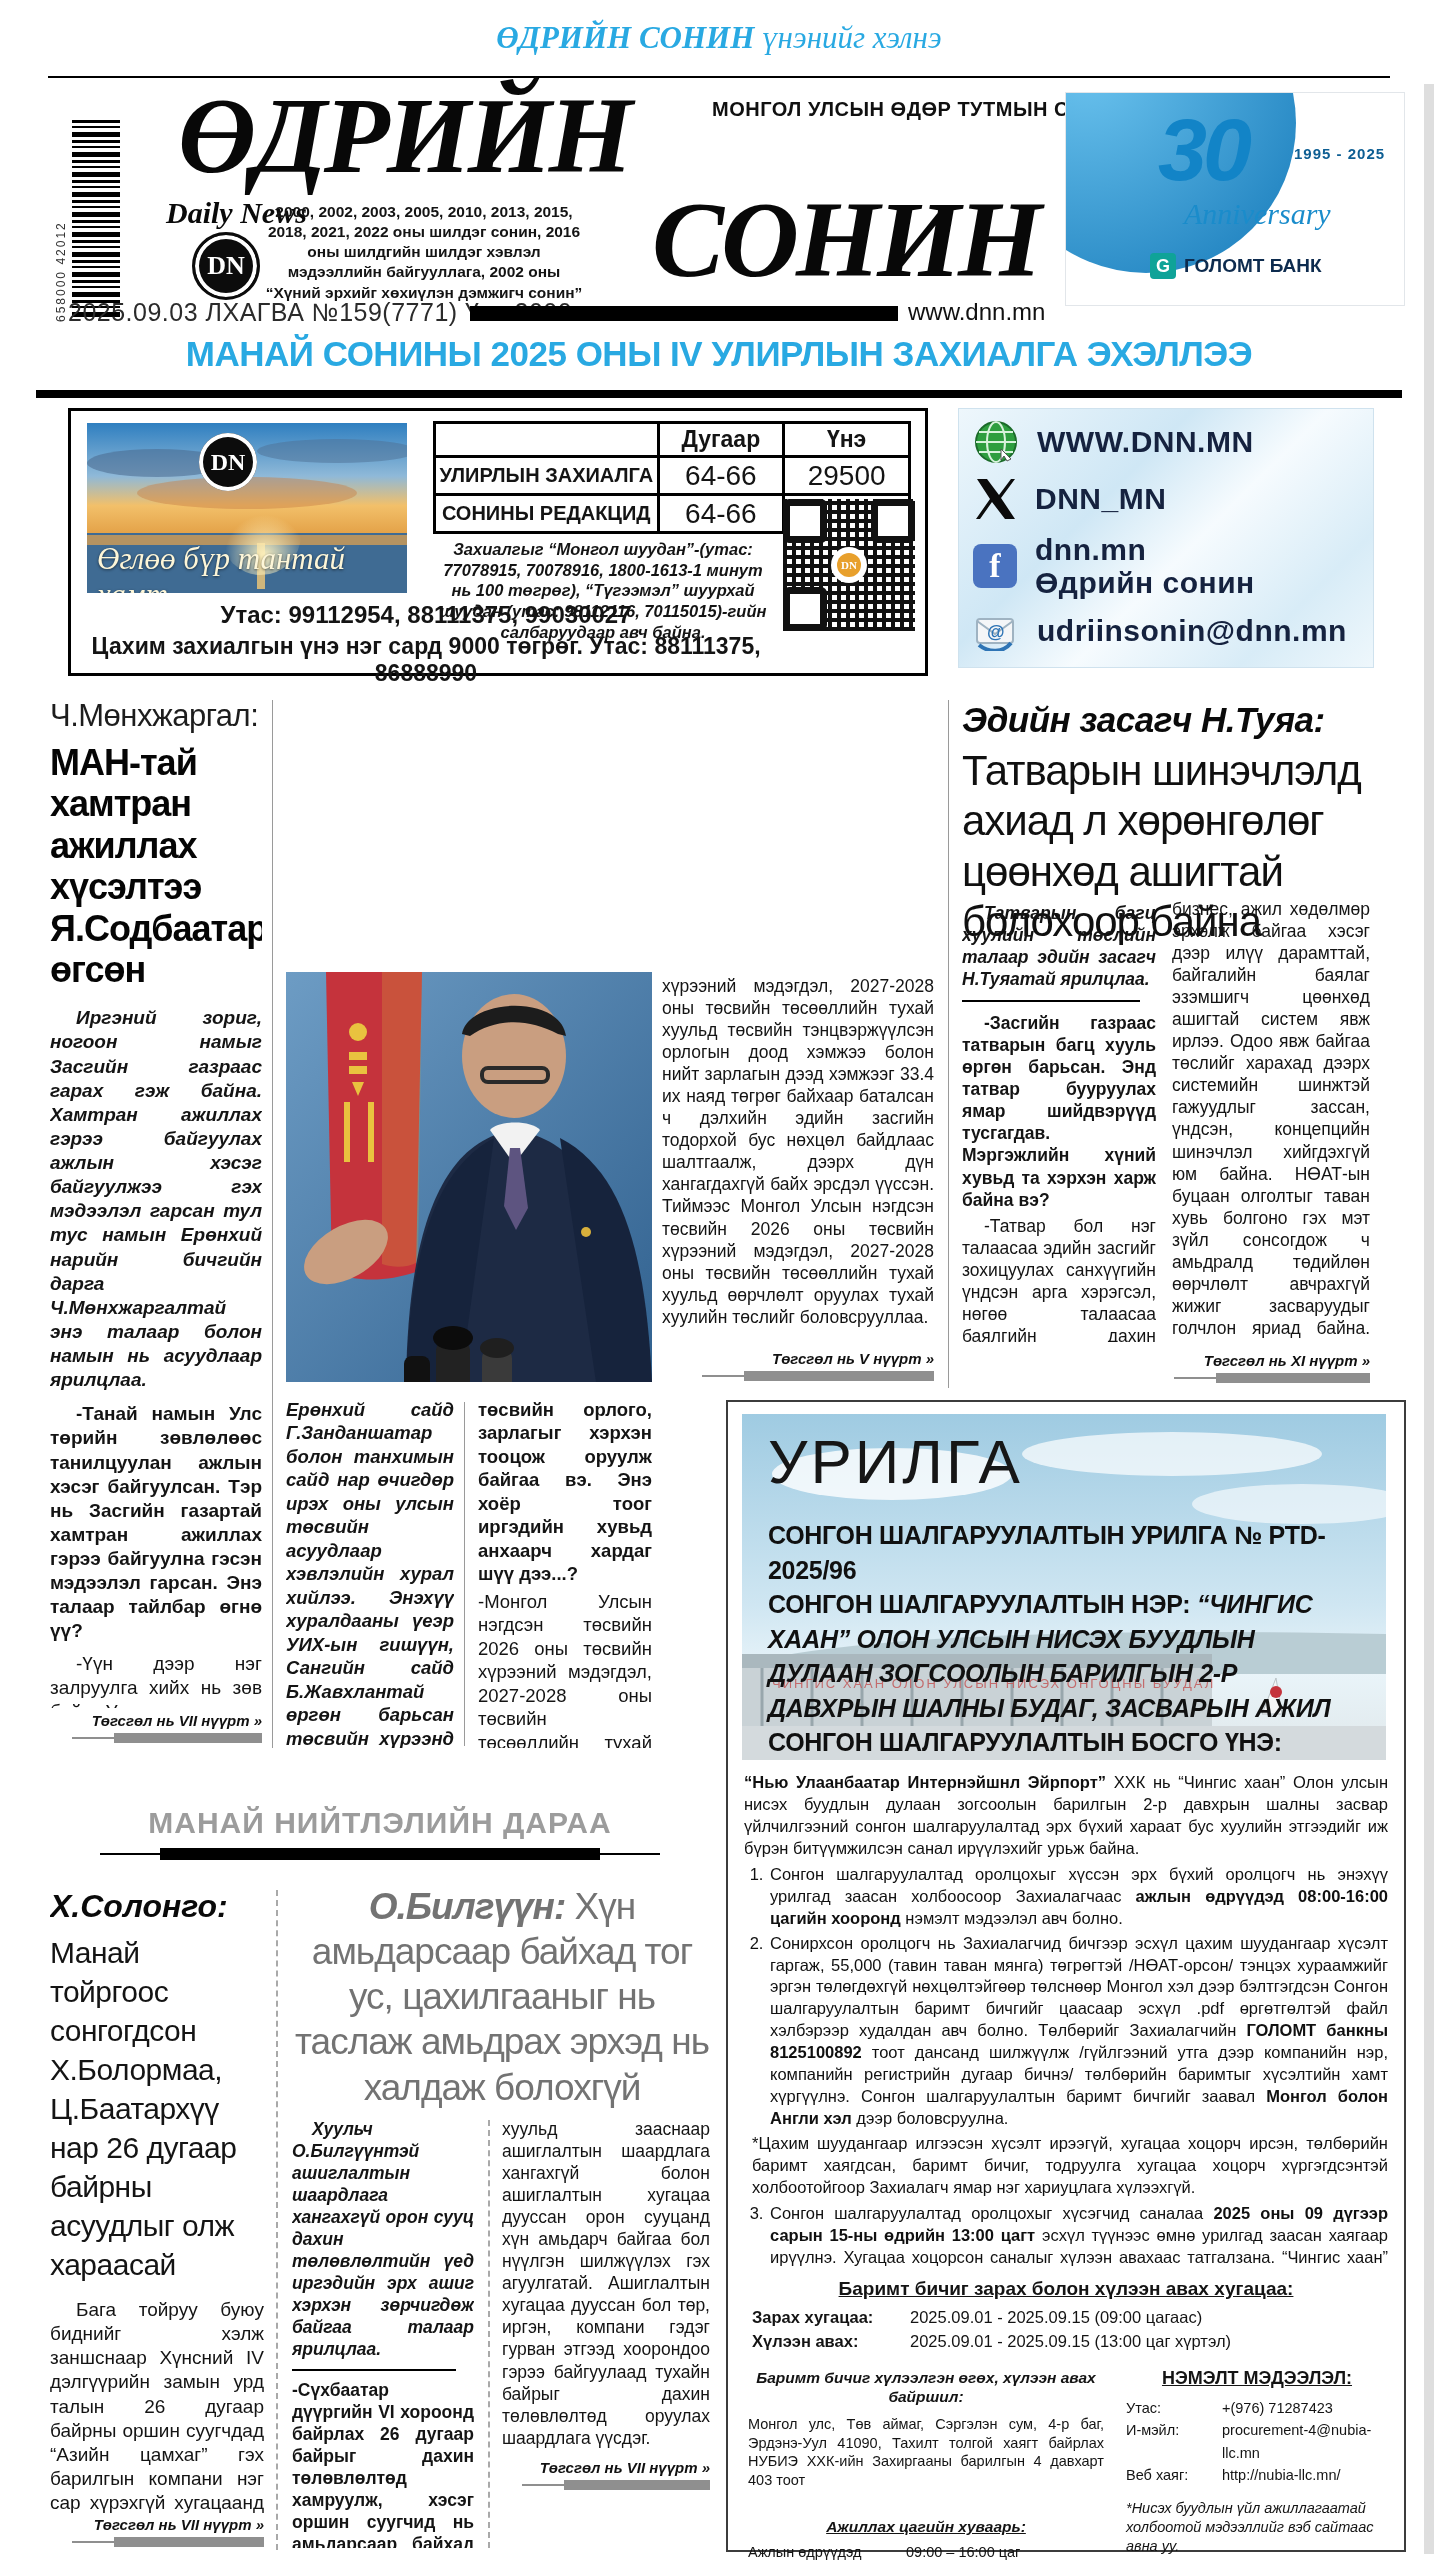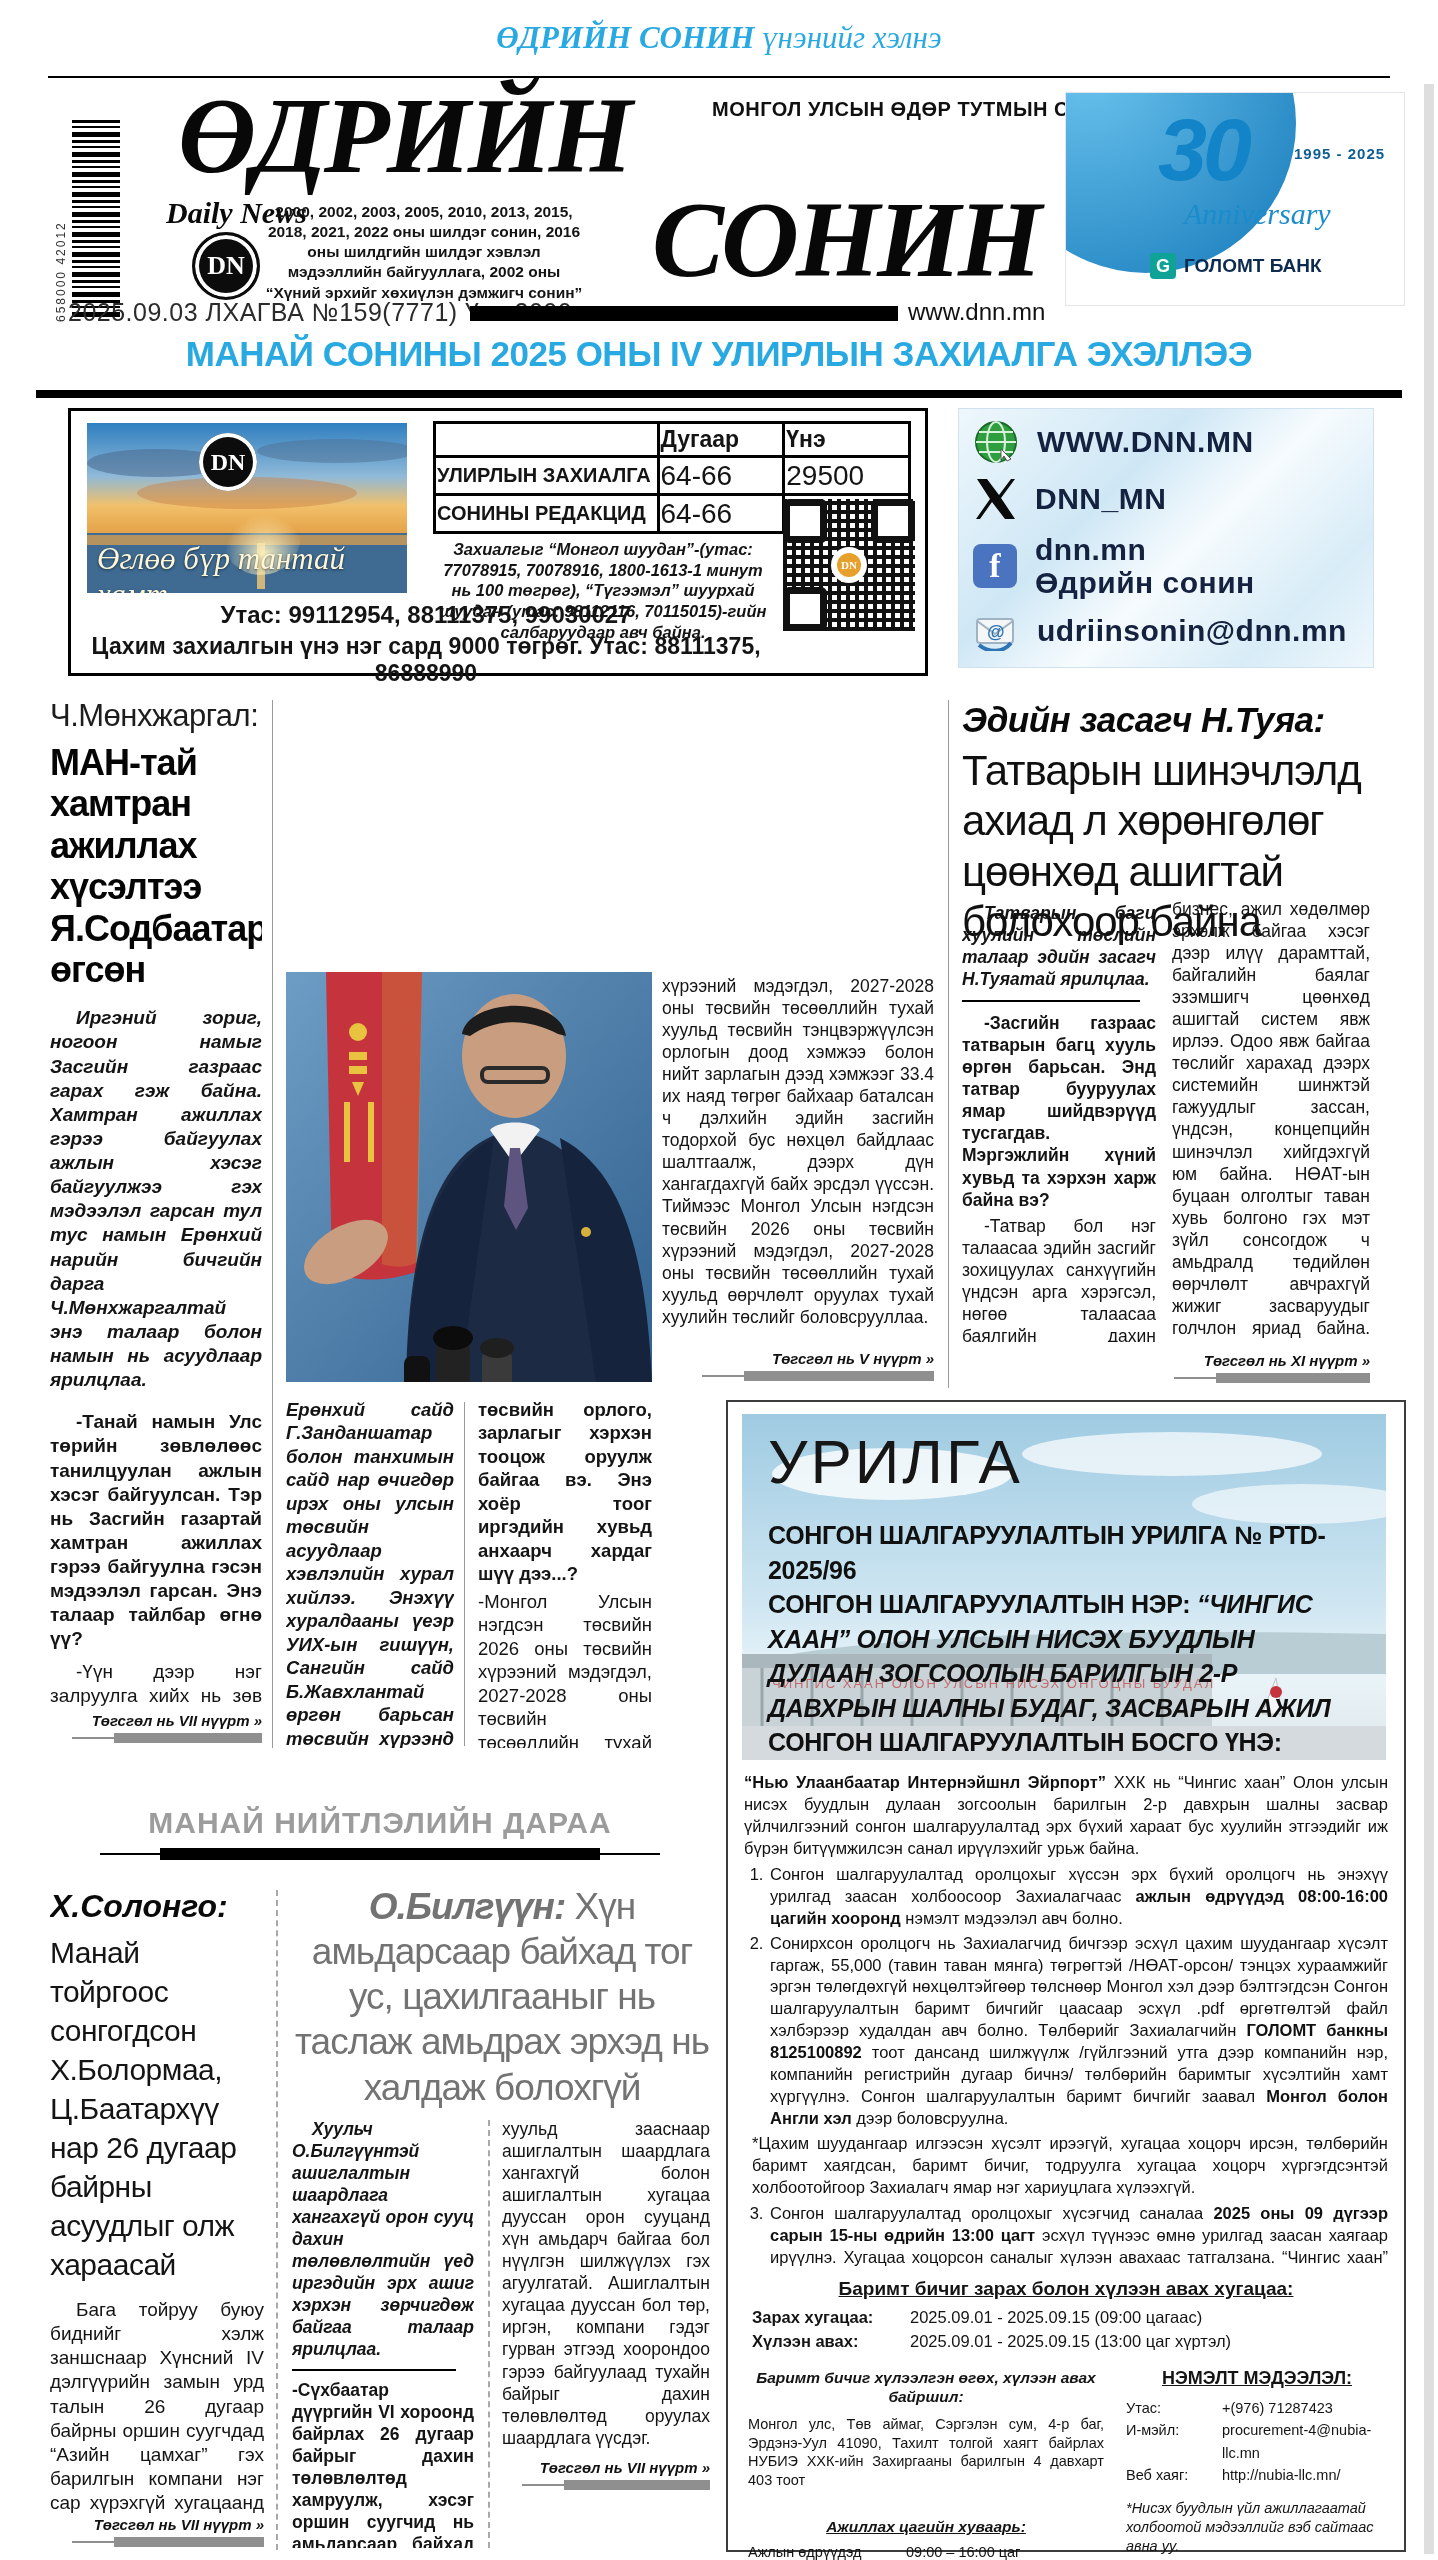--- a/index.html
+++ b/index.html
@@ -20,21 +20,21 @@
   .kicker3{font-size:35px;font-weight:700;font-style:italic;color:#0a0a0a;letter-spacing:-.5px}
   .head3{font-size:42px;line-height:1.2;letter-spacing:-1px;color:#101010}
   .rule{background:#000}
   .vline{position:absolute;width:0;border-left:1px solid #9a9a9a}
   .vdash{position:absolute;width:0;border-left:2px dashed #a9a9a9}
   .jumpwrap{position:absolute}
   .jumptxt{font:italic 700 15px/1.2 "Liberation Sans",sans-serif;text-align:right;color:#111}
   .jumpbar{height:10px;background:#8f8f8f;width:70%;margin-left:auto;margin-top:3px;position:relative}
   .jumpbar::before{content:"";position:absolute;right:100%;top:4px;width:42px;height:2px;background:#8f8f8f}
   .pricetable{border-collapse:collapse;width:100%;table-layout:fixed}
-  .pricetable td,.pricetable th{border:3px solid #000;text-align:left;vertical-align:middle}
+  .pricetable td,.pricetable th{border:3px solid #000;text-align:center;vertical-align:middle}
   .barcode{background:repeating-linear-gradient(180deg,#000 0 3px,#fff 3px 6px,#000 6px 8px,#fff 8px 12px,#000 12px 17px,#fff 17px 20px)}
   .socialrow{display:flex;align-items:center;gap:18px;margin:10px 0 12px 14px}
   .sociallbl{font-weight:700;font-size:30px;color:#15223f;letter-spacing:.5px}
   .qr{position:relative;background:
       repeating-linear-gradient(0deg,#111 0 4px,transparent 4px 9px),
       repeating-linear-gradient(90deg,#111 0 4px,#fff 4px 9px)}
   .qreye{position:absolute;width:30px;height:30px;border:7px solid #111;background:#fff;border-radius:6px}
   .invbody{font-size:16.5px;line-height:1.33;text-align:justify;color:#101010}
   .invbody ol{margin:4px 0 0;padding-left:24px}
   .invbody li{margin-bottom:3px;padding-left:2px}
@@ -185,21 +185,21 @@
   </div>
 
   <div class="vline" style="left:272px;top:700px;height:1048px"></div>
   <div class="vline" style="left:948px;top:700px;height:688px"></div>
   <div class="vline" style="left:464px;top:1402px;height:344px"></div>
 
   <div class="abs hide" style="left:50px;top:698px;width:212px;height:1010px">
     <div class="kicker1">Ч.Мөнхжаргал:</div>
     <div class="head1" style="margin-top:8px">МАН-тай хамтран ажиллах хүсэлтээ Я.Содбаатарт өгсөн</div>
     <div class="bodytxt lead" style="margin-top:16px;text-indent:26px">Иргэний зориг, ногоон намыг Засгийн газраас гарах гэж байна. Хамтран ажиллах гэрээ байгуулах ажлын хэсэг байгуулжээ гэх мэдээлэл гарсан тул тус намын Ерөнхий нарийн бичгийн дарга Ч.Мөнхжаргалтай энэ талаар болон намын нь асуудлаар ярилцлаа.</div>
-    <div class="bodytxt q" style="margin-top:18px;text-indent:26px">-Танай намын Улс төрийн зөвлөлөөс танилцуулан ажлын хэсэг байгуулсан. Тэр нь Засгийн газартай хамтран ажиллах гэрээ байгуулна гэсэн мэдээлэл гарсан. Энэ талаар тайлбар өгнө үү?</div>
+    <div class="bodytxt q" style="margin-top:10px;text-indent:26px">-Танай намын Улс төрийн зөвлөлөөс танилцуулан ажлын хэсэг байгуулсан. Тэр нь Засгийн газартай хамтран ажиллах гэрээ байгуулна гэсэн мэдээлэл гарсан. Энэ талаар тайлбар өгнө үү?</div>
     <div class="bodytxt" style="margin-top:8px;text-indent:26px">-Үүн дээр нэг залруулга хийх нь зөв байх. Учир нь өнөөдөр (өчигдөр) өглөө зарим сайтаар ийм мэдээлэл явсан байна лээ. Манай намын Улс төрийн зөвлөлөөс ажлын хэсэг байгуулсан нь үнэн. Гэхдээ Иргэний зориг, ногоон нам Засгийн газартай биш, МАН-тай байгуулах гэрээ юм. МАН одоо засгийг барьж, дийлэнх олонхыг бүрдүүлж байгаа учраас ИЗНН, тус намтай цаашид хэрхэн хамтарч ажиллах вэ.</div>
   </div>
   <div class="jumpwrap" style="left:50px;top:1712px;width:212px">
     <div class="jumptxt">Төгсгөл нь VII нүүрт »</div>
     <div class="jumpbar"></div>
   </div>
 
 
   <div class="abs" style="left:286px;top:972px;width:366px;height:410px;overflow:hidden">
     <svg width="366" height="410" viewBox="0 0 366 410">

